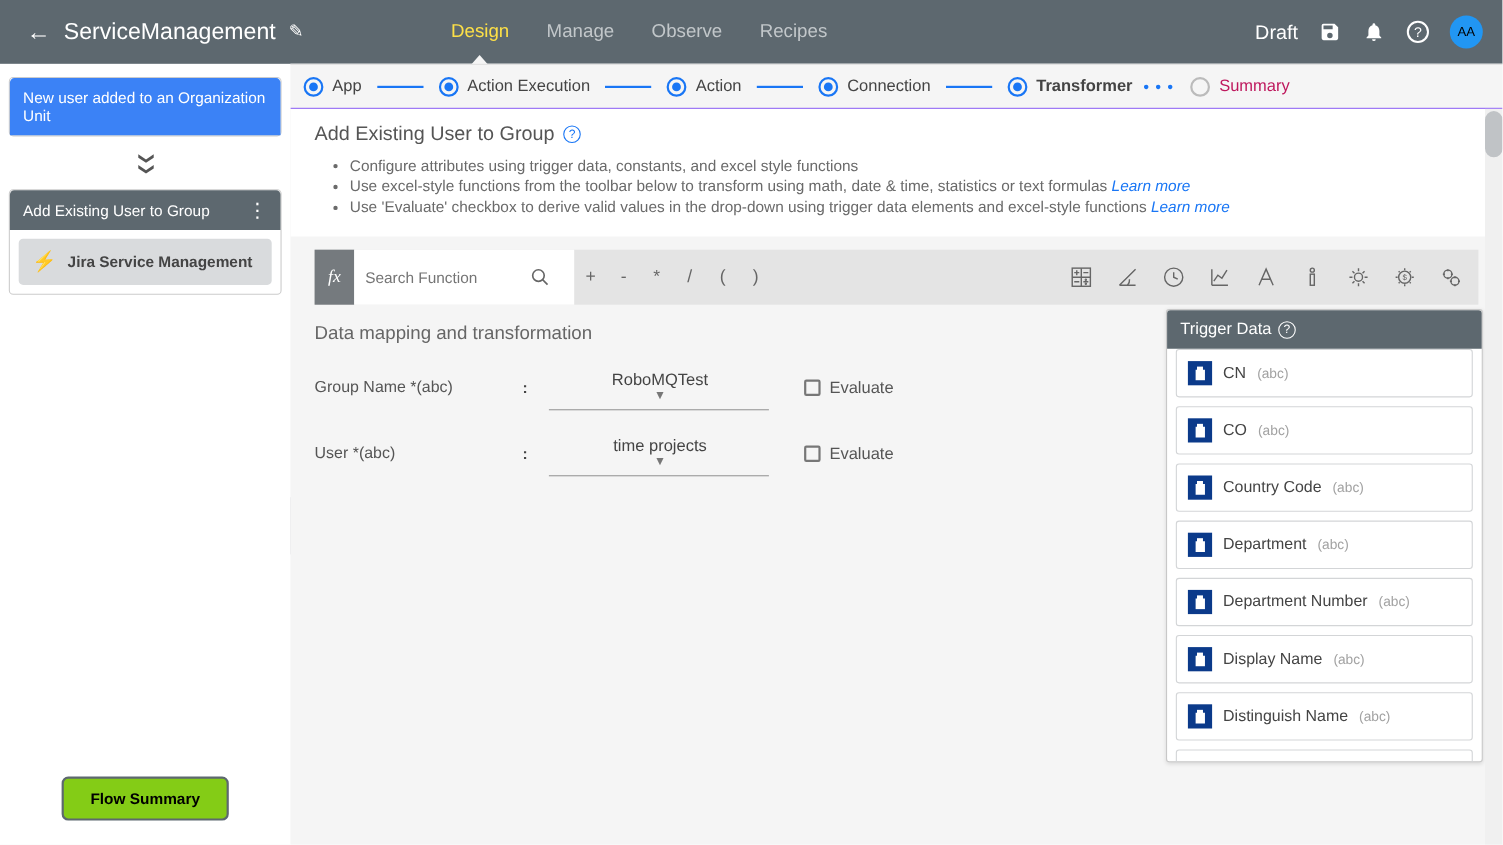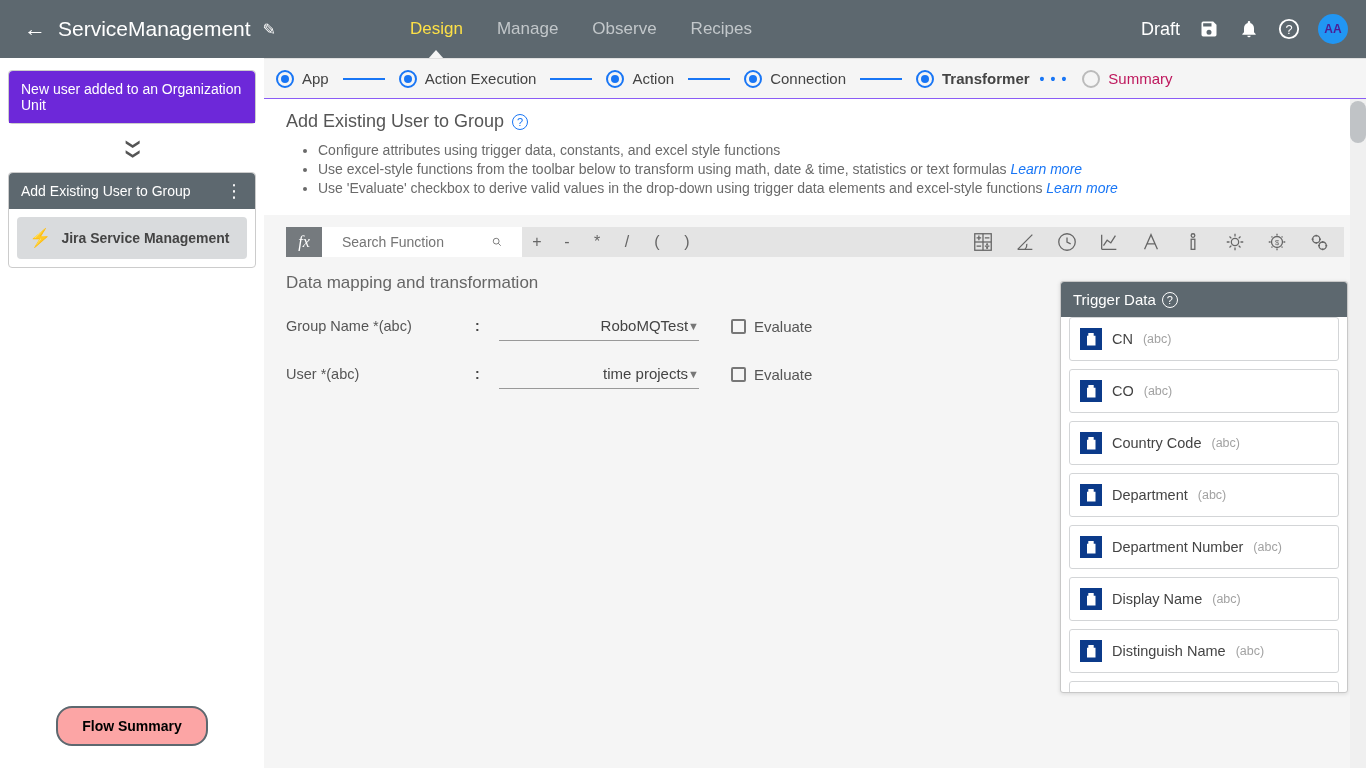--- a/index.html
+++ b/index.html
@@ -11,40 +11,40 @@
   .back-arrow { font-size: 22px; cursor: pointer; }
   .title { font-size: 21px; font-weight: 400; }
   .edit-icon { font-size: 16px; cursor: pointer; }
   .nav-tabs { display: flex; gap: 34px; align-items: center; height: 100%; }
   .nav-tab { font-size: 17px; color: #c2c7ca; cursor: pointer; height: 100%; display: flex; align-items: center; position: relative; }
   .nav-tab.active { color: #fde047; font-weight: 500; }
   .nav-tab.active::after { content:""; position:absolute; bottom:-1px; left:50%; transform:translateX(-50%); width:0; height:0; border-left:8px solid transparent; border-right:8px solid transparent; border-bottom:9px solid #f5f5f5; }
   .header-right { margin-left: auto; display: flex; align-items: center; gap: 18px; padding-right: 18px; }
   .status-label { font-size: 18px; }
   .icon-btn { width: 22px; height:22px; display:flex; align-items:center; justify-content:center; cursor:pointer; fill:#fff; color:#fff; font-size:20px; }
-  .avatar { width: 30px; height:30px; border-radius:50%; background:#2196f3; color:#4c1d95; display:flex; align-items:center; justify-content:center; font-size:12px; font-weight:700; }
+  .avatar { width: 30px; height:30px; border-radius:50%; background:#2196f3; color:#000000; display:flex; align-items:center; justify-content:center; font-size:12px; font-weight:400; }
 
   
   .main { display:flex; height: calc(768px - 58px); }
   .sidebar { width: 264px; padding: 12px 8px; position:relative; display:flex; flex-direction:column; }
   .card { border:1px solid #ccc; border-radius:4px; background:#fff; margin-bottom:8px; }
-  .card-header { background:#6d28d9; color:#fff; padding:10px 12px; font-size:14px; border-radius:4px 4px 0 0; }
+  .card-header { background:#3b82f6; color:#fff; padding:10px 12px; font-size:14px; border-radius:4px 4px 0 0; }
   .card-body { padding:12px; display:flex; align-items:center; gap:10px; }
   .ad-icon { width:22px; height:22px; background:#0b3a8a; display:flex; align-items:center; justify-content:center; }
   .ad-inner { width:9px; height:13px; background:#fff; clip-path: polygon(20% 0,80% 0,80% 25%,100% 25%,100% 100%,0 100%,0 25%,20% 25%);}
   .card-label { font-weight:600; font-size:14px; }
   .chevrons { text-align:center; padding:6px 0 10px; color:#555; font-size:14px; letter-spacing:-2px;}
 
   .card2-header { background:#5d686f; color:#fff; padding:10px 12px; font-size:14px; border-radius:4px 4px 0 0; display:flex; align-items:center; justify-content:space-between; }
   .more-dots { font-size:18px; line-height:0.5; cursor:pointer; }
   .card2-body { padding:8px; }
   .jira-row { background:#d9dbdd; border-radius:4px; padding:10px 12px; display:flex; align-items:center; gap:10px; font-weight:600; }
   .bolt-icon { color:#2196f3; font-size:18px; }
 
-  .flow-summary { margin-top:auto; margin-bottom:10px; align-self:center; padding:10px 24px; border:2px solid #5d686f; border-radius:16px; background:#fca5a5; font-weight:600; font-size:14px; cursor:pointer; }
+  .flow-summary { margin-top:auto; margin-bottom:10px; align-self:center; padding:10px 24px; border:2px solid #5d686f; border-radius:6px; background:#84cc16; font-weight:600; font-size:14px; cursor:pointer; }
 
   .collapse-handle { position:absolute; right:-18px; top:394px; width:18px; height:52px; background:#d4d6d8; display:flex; align-items:center; justify-content:center; cursor:pointer; font-size:14px; font-weight:bold; }
 
   .content { flex:1; background:#f5f5f5; border-top:1px solid #e0e0e0; position:relative; overflow:hidden; }
 
   
   .steps { height:40px; display:flex; align-items:center; padding:0 18px 0 12px; border-bottom:1px solid #8b5cf6; gap:0; }
   .step { display:flex; align-items:center; gap:8px; font-size:15px; color:#444; cursor:pointer; }
   .step-circle { width:18px; height:18px; border:2px solid #1976f5; border-radius:50%; display:flex; align-items:center; justify-content:center; }
   .step-dot   { width:8px;  height:8px;  background:#1976f5; border-radius:50%; }
@@ -56,36 +56,36 @@
 
   
   .panel { padding:12px 22px 16px 22px; background:#fff; }
   .panel-title { font-size:18px; color:#555; display:flex; align-items:center; gap:8px; }
   .help-q { width:16px; height:16px; border:1.5px solid #1976f5; border-radius:50%; color:#1976f5; font-size:11px; display:flex; align-items:center; justify-content:center; cursor:pointer; }
   .bullets { margin:10px 0 0 32px; color:#6a6a6a; font-size:14px; }
   .bullets li { margin-bottom:3px; }
   .learn { color:#1976f5; font-style:italic; cursor:pointer; }
 
   
-  .fx-bar { display:flex; align-items:center; margin:12px 22px 0; height:30px; background:#e4e4e4; }
+  .fx-bar { display:flex; align-items:center; margin:12px 22px 0; height:50px; background:#e4e4e4; }
   .fx-label { width:36px; height:100%; background:#757a7e; color:#fff; font-style:italic; font-family:serif; display:flex; align-items:center; justify-content:center; font-size:16px; }
-  .fx-search { height:100%; background:#fff; display:flex; align-items:center; padding:0 20px; width:200px; }
+  .fx-search { height:100%; background:#fff; display:flex; align-items:center; padding:0 10px; width:200px; }
   .fx-search input { border:none; outline:none; font-size:14px; width:150px; color:#888; }
   .fx-ops { display:flex; align-items:center; }
   .fx-op { width:30px; text-align:center; color:#666; font-size:16px; cursor:pointer; }
   .fx-right { margin-left:auto; display:flex; gap:20px; padding-right:14px; }
   .fx-ic { width:22px; height:22px; color:#666; display:flex; align-items:center; justify-content:center; cursor:pointer; }
   .fx-ic svg { stroke:#666; fill:none; stroke-width:1.4; }
 
   
   .map-title { margin:16px 22px 8px; font-size:17px; color:#666; }
   .map-row { display:flex; align-items:center; margin:18px 22px; gap:14px; }
   .map-label { width:175px; font-size:14.5px; color:#555; }
   .colon { width:10px; font-weight:bold; }
-  .map-select { width:200px; border:none; border-bottom:1px solid #999; background:transparent; display:flex; align-items:center; justify-content:flex-end; padding:6px 0 6px 2px; cursor:pointer; font-size:15px; }
+  .map-select { width:200px; border:none; border-bottom:1px solid #999; background:transparent; display:flex; align-items:center; justify-content:flex-end; padding:6px 0 6px 2px; cursor:pointer; font-size:15px;flex-direction:column; }
   .map-select .chev { color:#777; font-size:11px; }
   .eval { display:flex; align-items:center; gap:8px; margin-left:18px; font-size:15px; color:#555; }
   .chk { width:15px; height:15px; border:2px solid #777; border-radius:2px; cursor:pointer; }
 
   
   .trigger-panel { position:absolute; right:18px; top:222px; width:288px; background:#fff; border:1px solid #c8c8c8; border-radius:3px; box-shadow:0 1px 4px rgba(0,0,0,.12); }
   .trigger-head { background:#5d686f; color:#fff; padding:9px 12px; font-size:15px; display:flex; align-items:center; gap:6px; border-radius:3px 3px 0 0;}
   .trigger-search { padding:6px 10px; }
   .trigger-search input { width:100%; border:none; outline:none; font-size:13.5px; color:#999; padding:6px 2px; }
   .trigger-list { max-height:375px; overflow-y:scroll; padding:0 8px 8px; }

